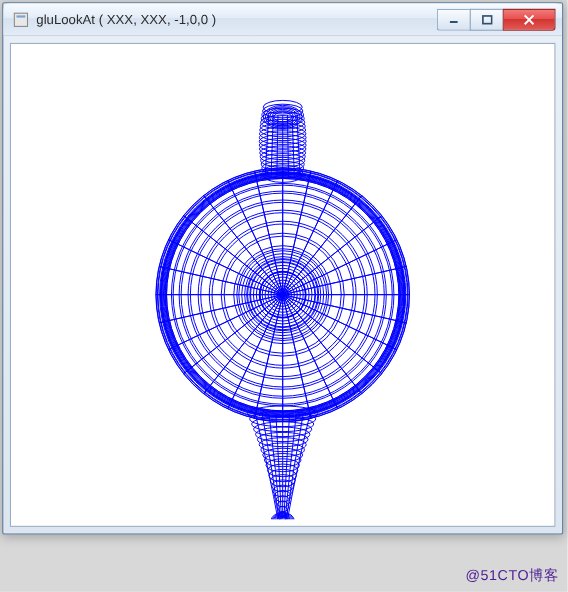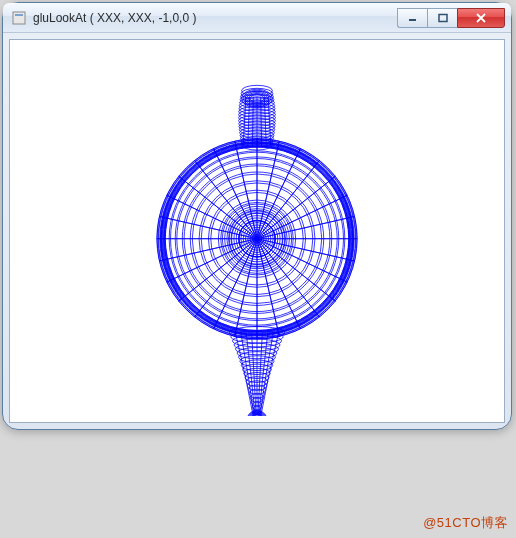--- a/index.html
+++ b/index.html
@@ -8,24 +8,24 @@
       height: 538px;
       font-family: "Segoe UI", Tahoma, sans-serif;
       font-size: 12px;
       background: #d8d8d8;
       overflow: hidden;
       position: relative;
     }
     .window {
       position: absolute;
       left: 2px; top: 2px;
-      width: 510px; height: 428px;
+      width: 510px; height: 484px;
       background: linear-gradient(180deg, #e9eff6 0%, #dde6f0 100%);
       border: 1px solid #5a7ca0;
-      border-radius: 16px;
+      border-radius: 2px;
       box-shadow: 0 2px 10px rgba(0,0,0,0.25);
       display: flex;
       flex-direction: column;
     }
     .titlebar {
       height: 30px;
       display: flex;
       align-items: center;
       padding: 0 6px 0 8px;
       background: linear-gradient(180deg, #f7fbff 0%, #e3ecf7 45%, #d6e2f0 46%, #e3ecf7 100%);
@@ -71,21 +71,21 @@
       overflow: hidden;
     }
     .canvas {
       position: absolute;
       left: 6px; top: 6px; right: 6px; bottom: 6px;
       background: #ffffff;
     }
     .watermark {
       position: absolute;
       right: 8px; bottom: 6px;
-      color: #c2410c;
+      color: #4c1d95;
       font-size: 13px;
       letter-spacing: 0.5px;
       pointer-events: none;
     }
     svg.wire { width: 100%; height: 100%; display: block; }
   </style>
 </head>
 <body>
 
 <div class="window">

